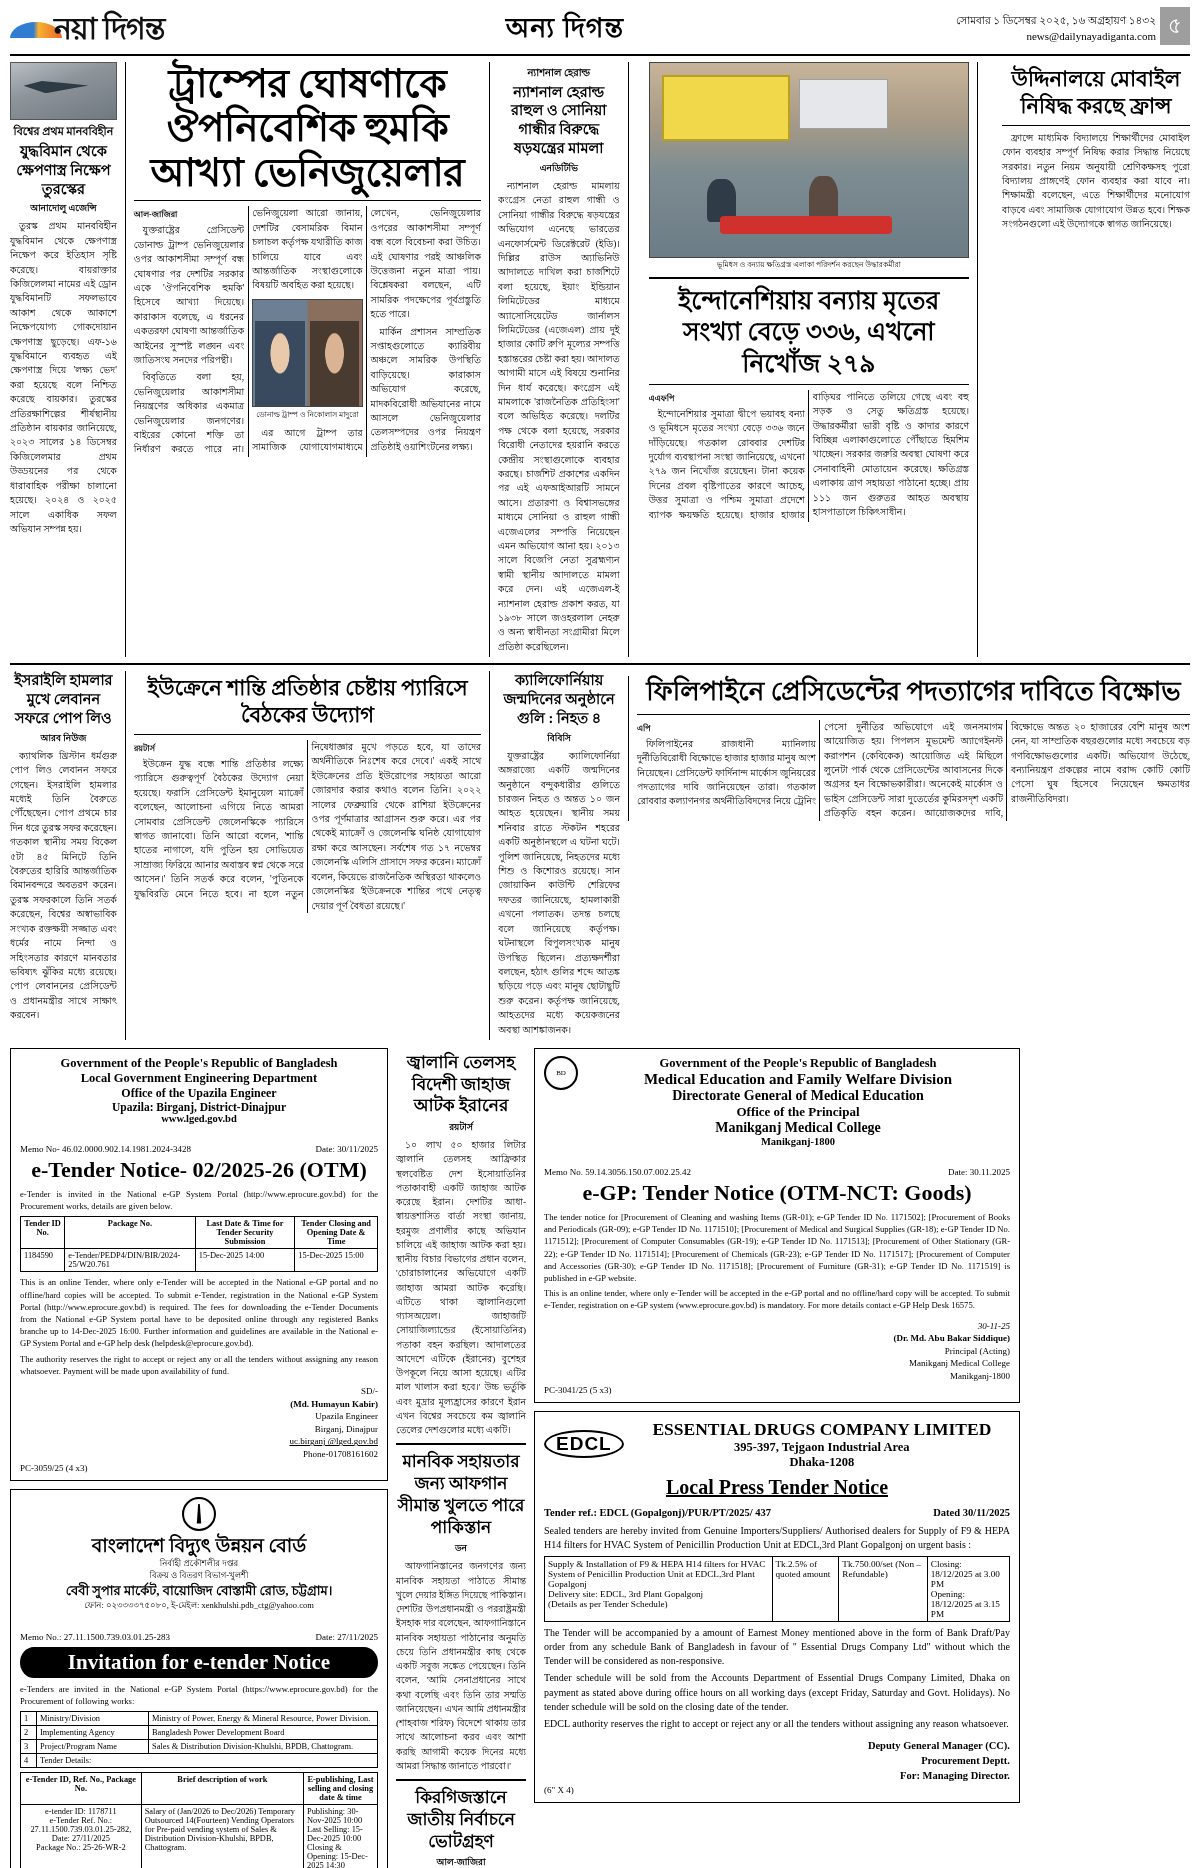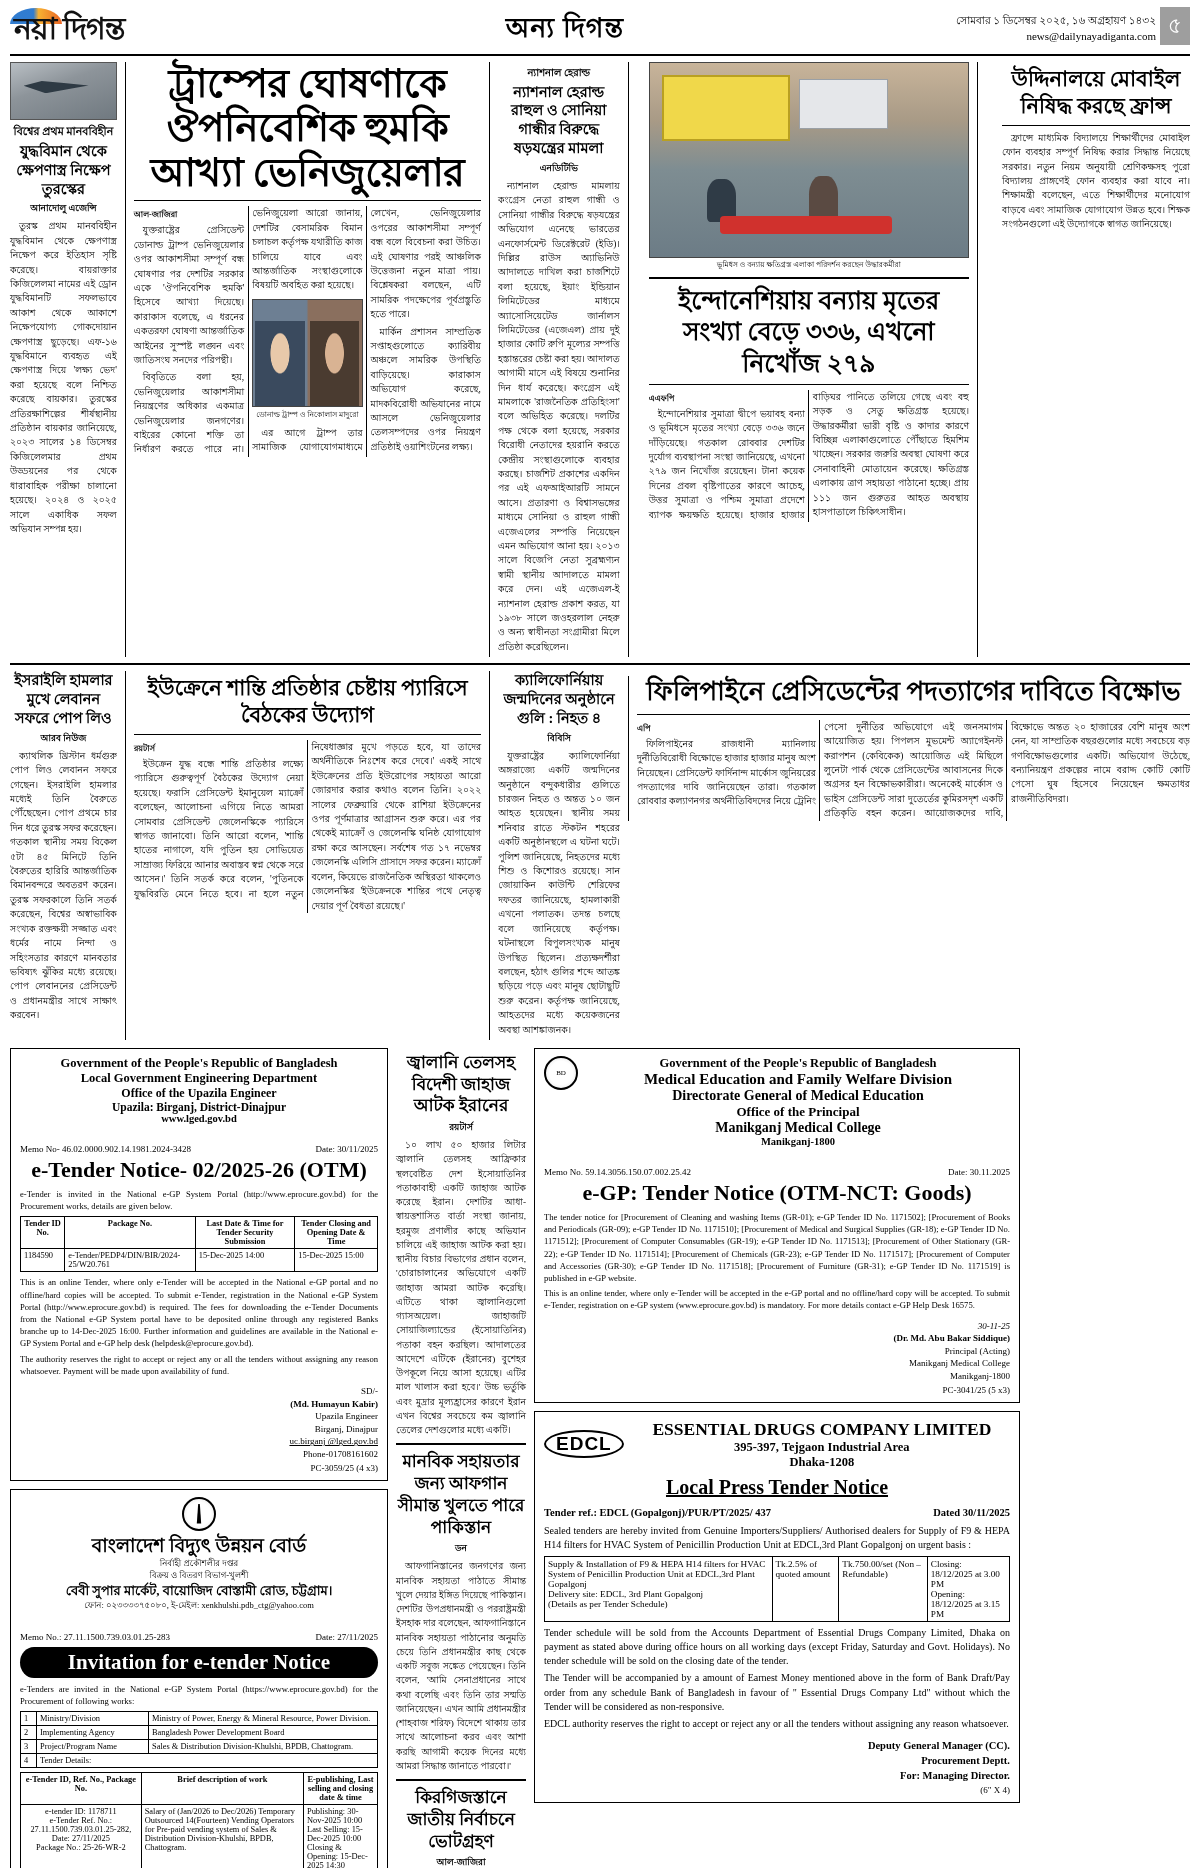--- a/index.html
+++ b/index.html
@@ -9,21 +9,21 @@
     background:#ffffff;
     font-family:"Liberation Serif", serif;
     color:#000;
     position:relative;
     overflow:hidden;
   }
   .page { width:1200px; height:1868px; position:relative; padding:8px 10px; }
 
   
   .masthead { display:flex; align-items:center; height:48px; border-bottom:2px solid #000; padding-bottom:4px; }
-  .logo-wrap { width:210px; display:flex; align-items:flex-start; }
+  .logo-wrap { width:210px; display:flex; align-items:flex-end;gap:40px; }
   .logo-bn {
     font-family:"Liberation Serif", serif;
     font-size:30px; font-weight:bold; letter-spacing:-1px;
     color:#111; line-height:1; position:relative;
   }
   .logo-swoosh { display:inline-block; width:52px; height:16px; margin-right:-48px;
     background:linear-gradient(90deg,#1a6ecb 0%, #1a6ecb 45%, #f7a81b 55%, #e8540c 100%);
     border-radius:50% 50% 0 0 / 100% 100% 0 0; opacity:.9; vertical-align:top;
     position:relative; top:-6px; }
   .center-title { flex:1; text-align:center; font-size:27px; font-weight:bold; letter-spacing:1px; }
@@ -94,21 +94,21 @@
   .big-notice { text-align:center; font-size:22px; font-weight:bold; margin:3px 0 5px; }
   .adtext { font-size:8.6px; line-height:1.42; text-align:justify; }
   .adtext p { margin:0 0 3px; }
 
   table.t { width:100%; border-collapse:collapse; font-size:8.4px; margin:4px 0; }
   table.t th, table.t td { border:1px solid #000; padding:2px 3px; vertical-align:top;margin-top:10px; }
   table.t th { text-align:center; font-weight:bold; }
 
   .sig { text-align:right; font-size:9px; line-height:1.4; margin-top:8px; }
   .sig .nm { font-weight:bold; }
-  .pcline { display:flex; justify-content:flex-end; align-items:flex-end; font-size:9px; margin-top:2px; }
+  .pcline { display:flex; justify-content:flex-start; align-items:flex-end; font-size:9px; margin-top:2px; }
 
   .bn-head-sm { font-size:13px; font-weight:bold; text-align:center; line-height:1.3; }
   .bn-sub { font-size:8.5px; text-align:center; line-height:1.35; }
 
   .seal { width:34px; height:34px; border:2px solid #000; border-radius:50%; margin:0 auto;
     display:flex; align-items:center; justify-content:center; font-size:7px; text-align:center;
     background:radial-gradient(circle,#fff 55%, #ddd 100%); }
   .seal.tower { position:relative; }
   .seal.tower:after { content:""; position:absolute; width:10px; height:20px; background:#000;
     clip-path:polygon(42% 0,58% 0,72% 100%,28% 100%); }
@@ -465,22 +465,22 @@
 Delivery site: EDCL, 3rd Plant Gopalgonj
 (Details as per Tender Schedule)</td>
             <td>Tk.2.5% of quoted amount</td>
             <td>Tk.750.00/set (Non –Refundable)</td>
             <td style="white-space:pre-line">Closing: 18/12/2025 at 3.00 PM
 Opening: 18/12/2025 at 3.15 PM</td>
           </tr>
         </tbody>
           </table>
         <div class="adtext" style="font-size:10px">
+          <p>The Tender will be accompanied by a amount of Earnest Money mentioned above in the form of Bank Draft/Pay order from any schedule Bank of Bangladesh in favour of " Essential Drugs Company Ltd" without which the Tender will be considered as non-responsive.</p>
           <p>Tender schedule will be sold from the Accounts Department of Essential Drugs Company Limited, Dhaka on payment as stated above during office hours on all working days (except Friday, Saturday and Govt. Holidays). No tender schedule will be sold on the closing date of the tender.</p>
-          <p>The Tender will be accompanied by a amount of Earnest Money mentioned above in the form of Bank Draft/Pay order from any schedule Bank of Bangladesh in favour of " Essential Drugs Company Ltd" without which the Tender will be considered as non-responsive.</p>
           <p>EDCL authority reserves the right to accept or reject any or all the tenders without assigning any reason whatsoever.</p>
         </div>
         <div class="sig" style="font-size:10.5px">
           <div class="nm">Deputy General  Manager (CC).</div>
           <div class="nm">Procurement Deptt.</div>
           <div class="nm">For: Managing Director.</div>
         </div>
         <div class="pcline">
           <span>(6" X 4)</span>
             <span></span>

